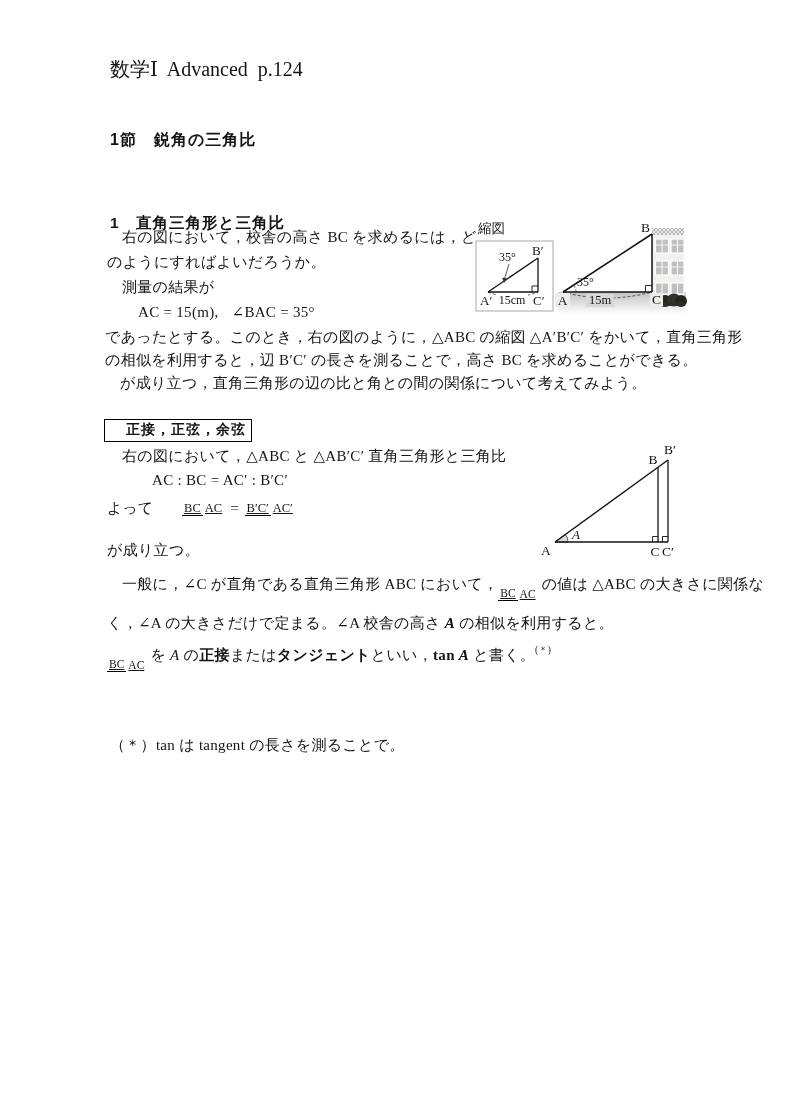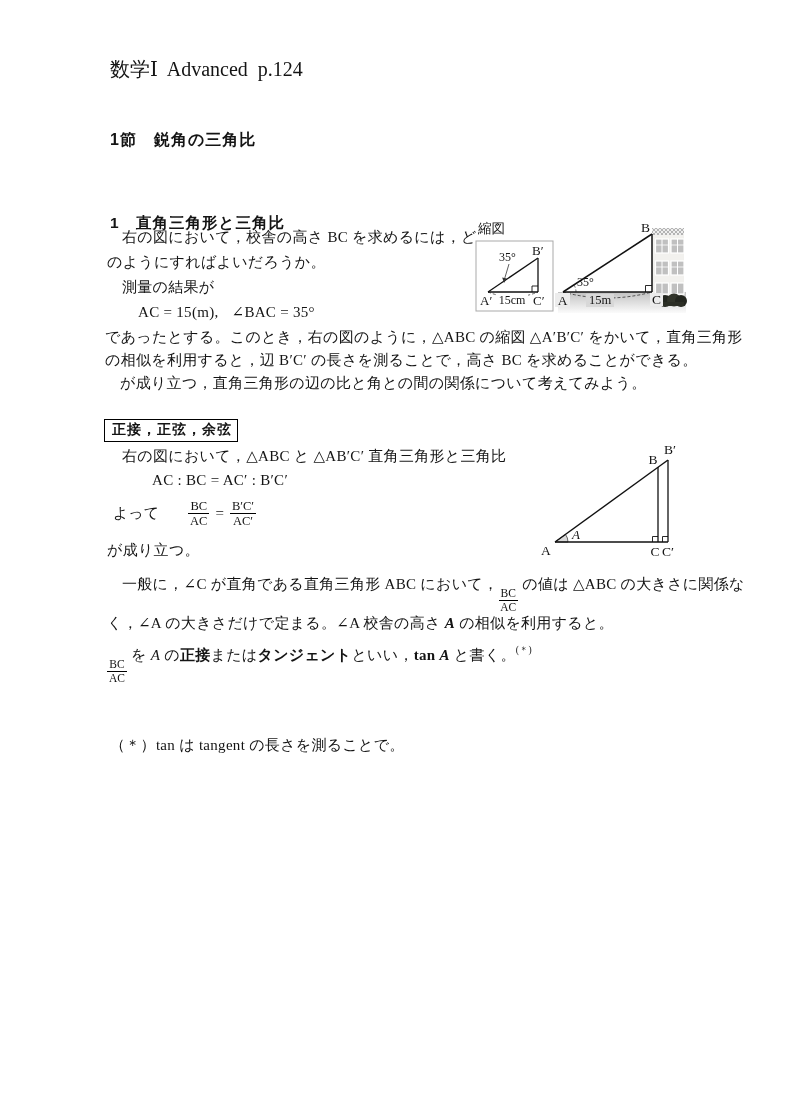--- a/index.html
+++ b/index.html
@@ -15,27 +15,27 @@
     left:110px; top:130px; font-size:16px; font-weight:bold;
     font-family:"Liberation Sans","DejaVu Sans",sans-serif; letter-spacing:1px;
   }
   .subsection-heading {
     left:110px; top:180px; font-size:15.5px; font-weight:bold;
     font-family:"Liberation Sans","DejaVu Sans",sans-serif; letter-spacing:1px;margin-top:33px;
   }
   .bodyline { font-size:15px; letter-spacing:0.3px; }
   .indent { padding-left:15px; }
   .box-heading {
-    left:104px; top:419px; border:1.5px solid #000; padding:1px 5px 2px 7px;
+    left:104px; top:419px; border:1.5px solid #000; padding:1px 5px 2px 21px;
     font-size:14px; font-weight:bold; letter-spacing:1px;
     font-family:"Liberation Sans","DejaVu Sans",sans-serif;
   }
   .frac {
-    display:inline-flex; flex-direction:column; align-items:center;
-    vertical-align:-8px; line-height:1.15; font-size:11.5px; letter-spacing:0;
+    display:inline-flex; align-items:center;
+    vertical-align:-8px; line-height:1.15; font-size:11.5px; letter-spacing:0;text-decoration:underline;
   }
   .frac .num { border-bottom:1px solid #000; padding:0 2px; }
   .frac .den { padding:0 2px; }
   .eq-row { display:flex; align-items:center; font-size:15px; }
   .eq-row .frac { vertical-align:middle; font-size:12.5px; }
   .eq-sign { margin:0 6px; }
   .gothic-b { font-family:"Liberation Sans","DejaVu Sans",sans-serif; font-weight:bold; }
   .serif-b { font-weight:bold; }
   .it { font-style:italic; }
   .it-b { font-style:italic; font-weight:bold; }
@@ -145,21 +145,21 @@
       <rect x="180" y="79" width="13" height="13" fill="#ececec"></rect>
       <text x="186.5" y="90" font-size="13.5" text-anchor="middle">C</text>
     </g>
   </svg>
 
   <div class="abs box-heading">正接，正弦，余弦</div>
 
   <div class="abs bodyline indent" style="left:107px;top:447px">右の図において，△ABC と △AB′C′ 直角三角形と三角比</div>
   <div class="abs bodyline" style="left:152px;top:472px">AC : BC = AC′ : B′C′</div>
 
-  <div class="abs eq-row" style="left:113px;top:499px">
+  <div class="abs eq-row" style="left:107px;top:499px">
     <span>よって</span>
     <span class="frac" style="margin-left:29px">
       <span class="num">BC</span>
       <span class="den">AC</span>
     </span>
     <span class="eq-sign">=</span>
     <span class="frac">
       <span class="num">B′C′</span>
       <span class="den">AC′</span>
     </span>

